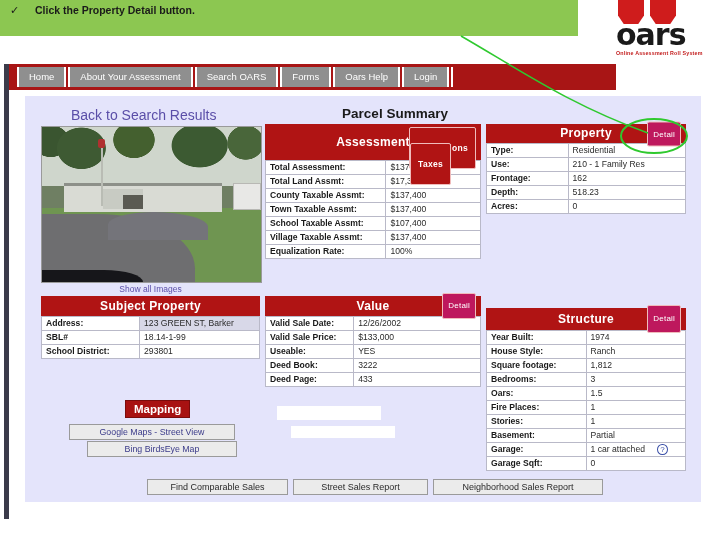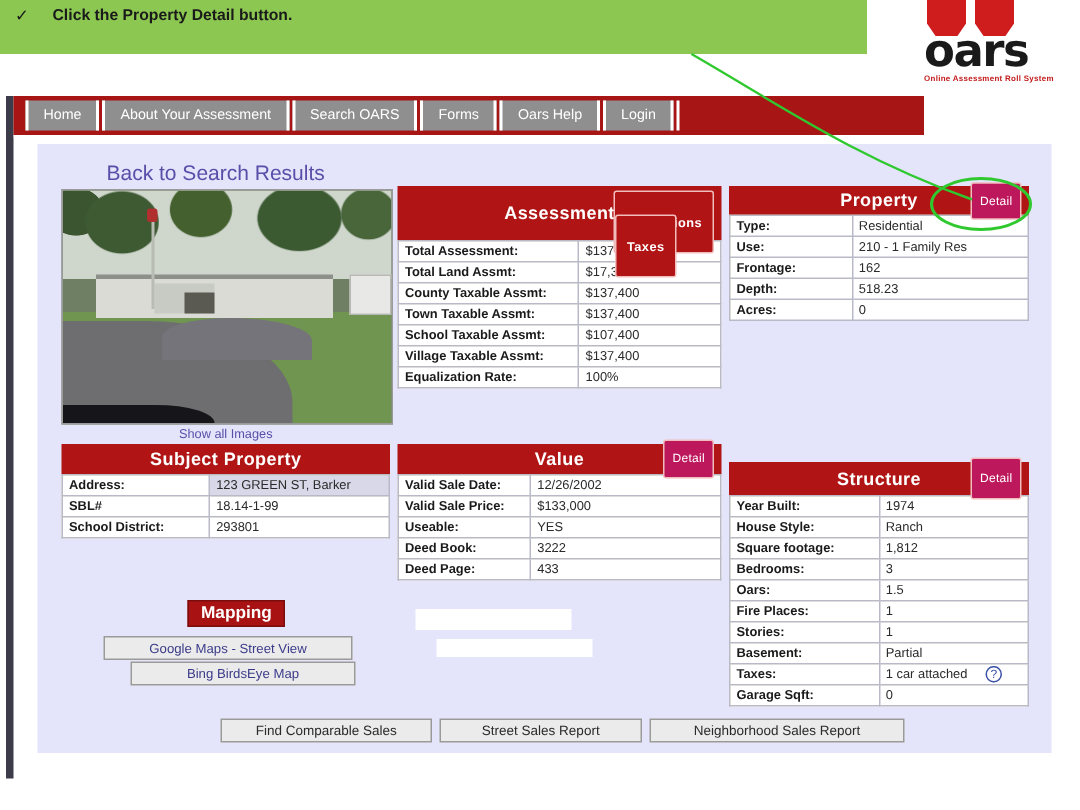--- a/index.html
+++ b/index.html
@@ -199,20 +199,21 @@
         <div class="navitem">Forms</div>
         <div class="navitem">Oars Help</div>
         <div class="navitem">Login</div>
         <div class="navtail"></div>
       </div>
     </div>
 
     <div class="content">
 
       <div class="backlink">Back to Search Results</div>
+      <div class="pstitle">Parcel Summary</div>
 
       <div class="photo">
         <div class="sky"></div>
         <div class="trees"></div>
         <div class="lawn"></div>
         <div class="house"></div>
         <div class="house2"></div>
         <div class="garage"></div>
         <div class="drive"></div>
         <div class="drive2"></div>
@@ -380,21 +381,21 @@
               </tr>
           <tr>
                 <td class="k">Stories:</td>
                 <td class="v">1</td>
               </tr>
           <tr>
                 <td class="k">Basement:</td>
                 <td class="v">Partial</td>
               </tr>
           <tr>
-            <td class="k">Taxes:</td>
+            <td class="k">Garage:</td>
             <td class="v">
               <span>1 car attached</span>
               <span style="color:#3a4fa8;font-size:8px;margin-left:10px;border:1px solid #3a4fa8;border-radius:50%;padding:0 2px;">?</span>
             </td>
           </tr>
           <tr>
                 <td class="k">Garage Sqft:</td>
                 <td class="v">0</td>
               </tr>
         </tbody>

